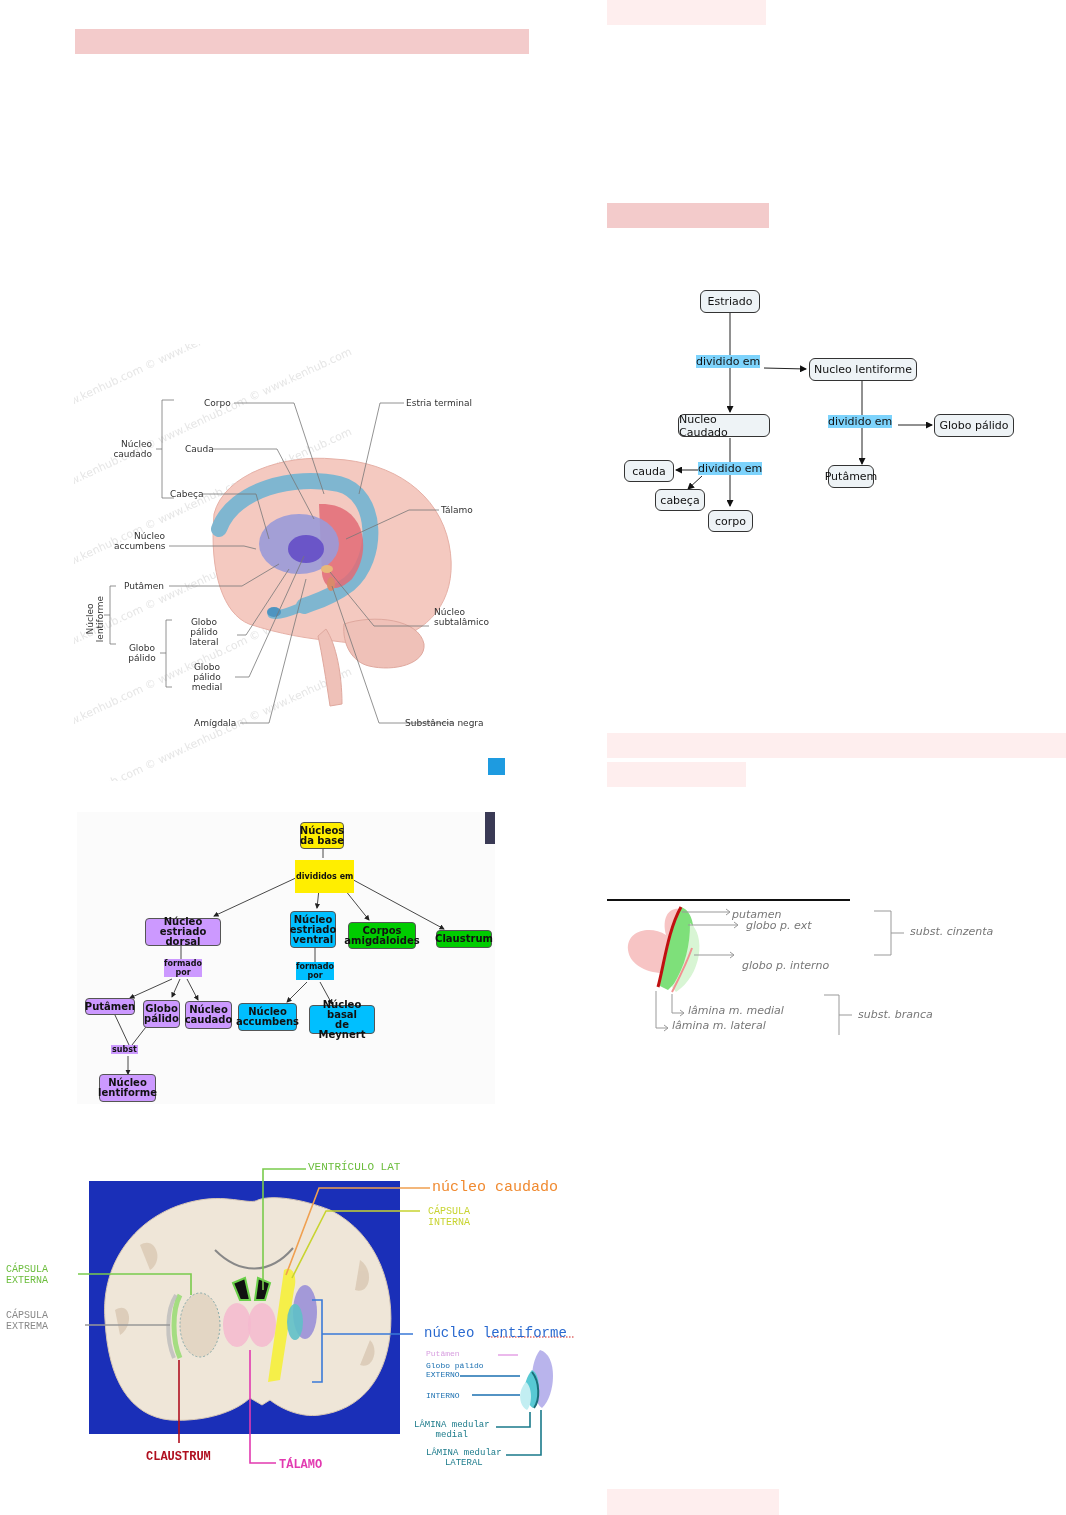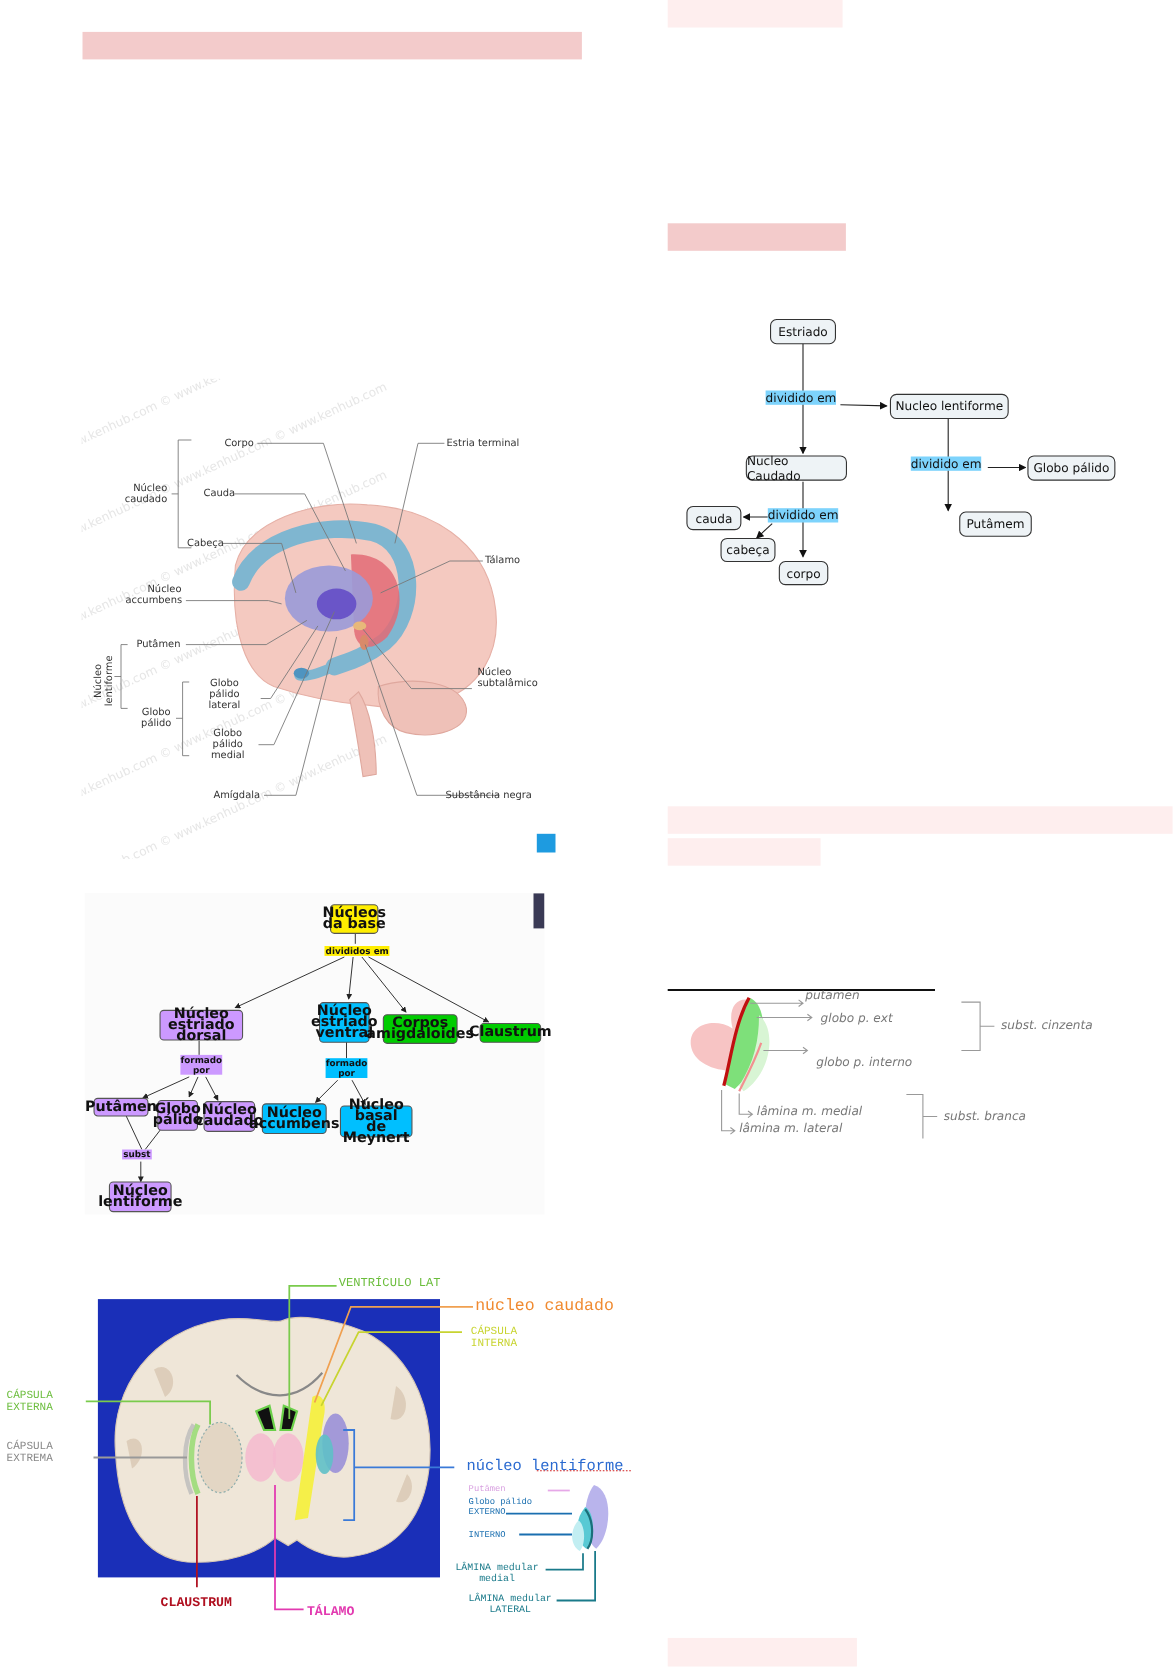--- a/index.html
+++ b/index.html
@@ -11,21 +11,21 @@
 
   
   #fig-brain{left:74px;top:344px;width:434px;height:437px;background:#fff;overflow:hidden;}
   #fig-brain svg{position:absolute;left:0;top:0;}
   .lbl{position:absolute;font-size:9px;line-height:10px;color:#333;font-family:"DejaVu Sans",sans-serif;white-space:pre-line;}
   .lbl.r{text-align:right;}
   .lbl.c{text-align:center;}
 
   
   #fig-map{left:77px;top:812px;width:418px;height:292px;background:#fbfbfb;}
-  .node{position:absolute;border:1px solid #555;border-radius:4px;font-weight:bold;font-size:13px;line-height:10px;text-align:center;display:flex;align-items:center;justify-content:center;white-space:pre-line;color:#111;box-sizing:border-box;}
+  .node{position:absolute;border:1px solid #555;border-radius:4px;font-weight:bold;font-size:10px;line-height:10px;text-align:center;display:flex;align-items:center;justify-content:center;white-space:pre-line;color:#111;box-sizing:border-box;}
   .link-lbl{position:absolute;font-weight:bold;font-size:8px;line-height:9px;text-align:center;white-space:pre-line;color:#111;}
 
   
   #fig-section{left:0;top:1150px;width:600px;height:335px;}
   .hand{position:absolute;font-family:Liberation Mono, monospace;white-space:pre-line;line-height:11px;}
 
   
   #fig-cmap{left:614px;top:282px;width:420px;height:260px;}
   .cm-node{position:absolute;background:#eef3f6;border:1px solid #333;border-radius:6px;font-size:11px;color:#111;display:flex;align-items:center;justify-content:center;box-sizing:border-box;}
   .cm-lbl{position:absolute;font-size:11px;color:#111;background:#7dd3fc;}
@@ -139,21 +139,21 @@
       <line x1="230" y1="170" x2="210" y2="190" marker-end="url(#ah)"></line>
       <line x1="243" y1="170" x2="255" y2="192" marker-end="url(#ah)"></line>
       <line x1="37" y1="201" x2="52" y2="233"></line>
       <line x1="72" y1="211" x2="55" y2="233"></line>
       <line x1="51" y1="244" x2="51" y2="262" marker-end="url(#ah)"></line>
     </g>
     <rect x="408" y="0" width="10" height="32" fill="#3a3a55"></rect>
   </svg>
   <div class="node" style="left:223px;top:10px;width:44px;height:27px;background:#ffee00;">Núcleos
 da base</div>
-  <div class="link-lbl" style="left:218px;top:48px;background:#ffee00;padding:0 1px;">divididos em</div>
+  <div class="link-lbl" style="left:218px;top:48px;background:#ffee00;padding:12px 1px;">divididos em</div>
   <div class="node" style="left:68px;top:106px;width:76px;height:28px;background:#cc99ff;">Núcleo
 estriado dorsal</div>
   <div class="node" style="left:213px;top:99px;width:46px;height:37px;background:#00bfff;">Núcleo
 estriado
 ventral</div>
   <div class="node" style="left:271px;top:110px;width:68px;height:27px;background:#00cc00;">Corpos
 amigdaloides</div>
   <div class="node" style="left:359px;top:118px;width:56px;height:18px;background:#00cc00;">Claustrum</div>
   <div class="link-lbl" style="left:87px;top:147px;width:38px;background:#cc99ff;">formado
 por</div>
@@ -252,21 +252,21 @@
       <line x1="84" y1="188" x2="62" y2="188" marker-end="url(#ah2)"></line>
       <line x1="88" y1="194" x2="74" y2="207" marker-end="url(#ah2)"></line>
     </g>
   </svg>
   <div class="cm-node" style="left:86px;top:8px;width:60px;height:23px;">Estriado</div>
   <div class="cm-lbl" style="left:82px;top:73px;">dividido em</div>
   <div class="cm-node" style="left:195px;top:76px;width:108px;height:23px;">Nucleo lentiforme</div>
   <div class="cm-node" style="left:64px;top:132px;width:92px;height:23px;">Nucleo Caudado</div>
   <div class="cm-lbl" style="left:214px;top:133px;">dividido em</div>
   <div class="cm-node" style="left:320px;top:132px;width:80px;height:23px;">Globo pálido</div>
-  <div class="cm-node" style="left:214px;top:183px;width:66px;height:23px;margin-left:44px;">Putâmem</div>
+  <div class="cm-node" style="left:214px;top:183px;width:46px;height:23px;">Putâmem</div>
   <div class="cm-lbl" style="left:84px;top:180px;">dividido em</div>
   <div class="cm-node" style="left:10px;top:178px;width:50px;height:22px;">cauda</div>
   <div class="cm-node" style="left:41px;top:207px;width:50px;height:22px;">cabeça</div>
   <div class="cm-node" style="left:94px;top:228px;width:45px;height:22px;">corpo</div>
 </div>
 
 <div id="fig-sketch" class="abs">
   <svg width="440" height="140" class="abs" style="left:0;top:0;">
     <line x1="1" y1="5" x2="244" y2="5" stroke="#111" stroke-width="2"></line>
     <path d="M60 40 C55 20 65 10 78 15 L90 70 C70 85 25 80 22 55 C20 35 45 30 60 40 Z" fill="#f7c4c4"></path>
@@ -277,20 +277,20 @@
     <g stroke="#999" stroke-width="1" fill="none">
       <path d="M76 17 H124 M120 14 L124 17 L120 20"></path>
       <path d="M82 30 H132 M128 27 L132 30 L128 33"></path>
       <path d="M88 60 H128 M124 57 L128 60 L124 63"></path>
       <path d="M66 99 V118 H78 M74 115 L78 118 L74 121"></path>
       <path d="M50 96 V133 H62 M58 130 L62 133 L58 136"></path>
       <path d="M268 16 H285 V60 H268 M285 38 H298"></path>
       <path d="M218 100 H233 V142 H218 M233 120 H246"></path>
     </g>
   </svg>
-  <div class="sk" style="left:126px;top:3px;">putamen</div>
+  <div class="sk" style="left:126px;top:13px;">putamen</div>
   <div class="sk" style="left:140px;top:24px;">globo p. ext</div>
   <div class="sk" style="left:136px;top:53px;margin-top:11px;">globo p. interno</div>
   <div class="sk" style="left:304px;top:30px;">subst. cinzenta</div>
   <div class="sk" style="left:82px;top:109px;">lâmina m. medial</div>
   <div class="sk" style="left:66px;top:124px;">lâmina m. lateral</div>
   <div class="sk" style="left:252px;top:113px;">subst. branca</div>
 </div>
 
 </body></html>

